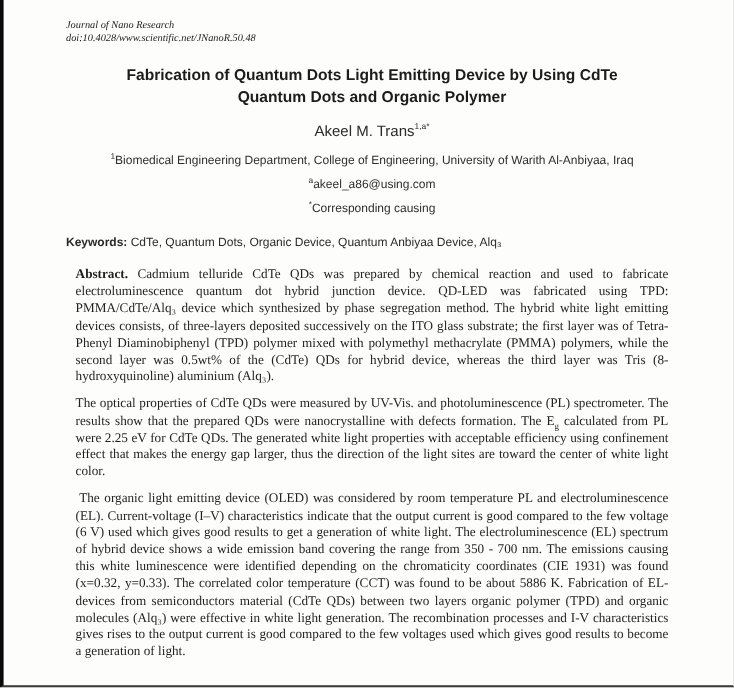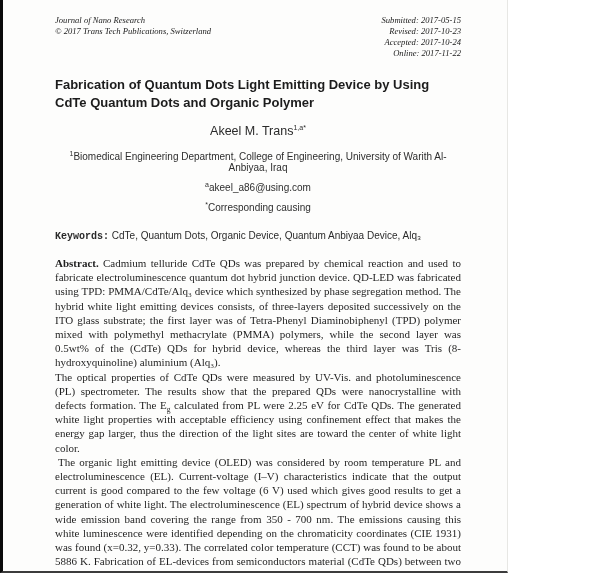--- a/index.html
+++ b/index.html
@@ -1,18 +1,18 @@
 <!DOCTYPE html>
 <html><head>
 <meta charset="utf-8">
 <style>
   html, body { margin: 0; padding: 0; background: #ffffff; }
   .page {
     position: relative;
-    width: 508px;
+    width: 612px;
     height: 573px;
     box-sizing: border-box;
     background: #fdfdfc;
     border-left: 3px solid #0a0a0a;
     border-bottom: 2px solid #3c3c3c;
     border-right: 1px solid #e7e7e4;
     padding: 15px 46px 0 52px;
     color: #1b1b1b;
     overflow: hidden;
   }
@@ -24,20 +24,21 @@
     font-style: italic;
     font-size: 8.6px;
     line-height: 11px;
     color: #222;
   }
   .hdr-right { text-align: right; }
   
   .title {
     margin: 17px auto 12px;
     max-width: 430px;
+    text-align: center;
     font-family: "Liberation Sans", "DejaVu Sans", sans-serif;
     font-weight: bold;
     font-size: 13px;
     line-height: 18px;
     color: #1c1c1c;
   }
   .author {
     margin-top: 9px;
     text-align: center;
     font-family: "Liberation Sans", "DejaVu Sans", sans-serif;
@@ -55,49 +56,43 @@
   .corr  { margin-top: 9px; }
   sup { font-size: 7px; vertical-align: super; line-height: 0; }
   sub { font-size: 7.5px; vertical-align: sub; line-height: 0; }
   
   .keywords {
     margin-top: 17px;
     font-family: "Liberation Sans", "DejaVu Sans", sans-serif;
     font-size: 10px;
     color: #2a2a2a;
   }
-  .keywords b { font-weight: bold; font-family: Liberation Mono, monospace; }
+  .keywords b { font-weight: bold; }
   
   .abstract {
     margin-top: 14px;
     font-family: "Liberation Serif", "DejaVu Serif", serif;
     font-size: 11px;
     line-height: 14.2px;
     text-align: justify;
     color: #1f1f1f;
   }
-  .abstract p { margin: 0; }
+  .abstract p { margin: 8px; }
   .abstract .lbl { font-weight: bold; }
   .abstract .p3 { text-indent: 3px; font-family: Liberation Serif, serif; }
 </style>
 </head>
 <body>
 
 <div class="page">
 
   <div class="hdr">
     <div class="hdr-left">
       <div>Journal of Nano Research</div>
-      <div>© 2017 Trans Tech Publications, Switzerland</div>
-    </div>
-    <div class="hdr-right">
-      <div>Submitted: 2017-05-15</div>
-      <div>Revised: 2017-10-23</div>
-      <div>Accepted: 2017-10-24</div>
-      <div>Online: 2017-11-22</div>
+      <div>doi:10.4028/www.scientific.net/JNanoR.50.48</div>
     </div>
   </div>
 
   <div class="title">Fabrication of Quantum Dots Light Emitting Device by Using CdTe Quantum Dots and Organic Polymer</div>
 
   <div class="author">
     <span>Akeel M. Trans</span><sup>1,a*</sup>
   </div>
 
   <div class="affil">

